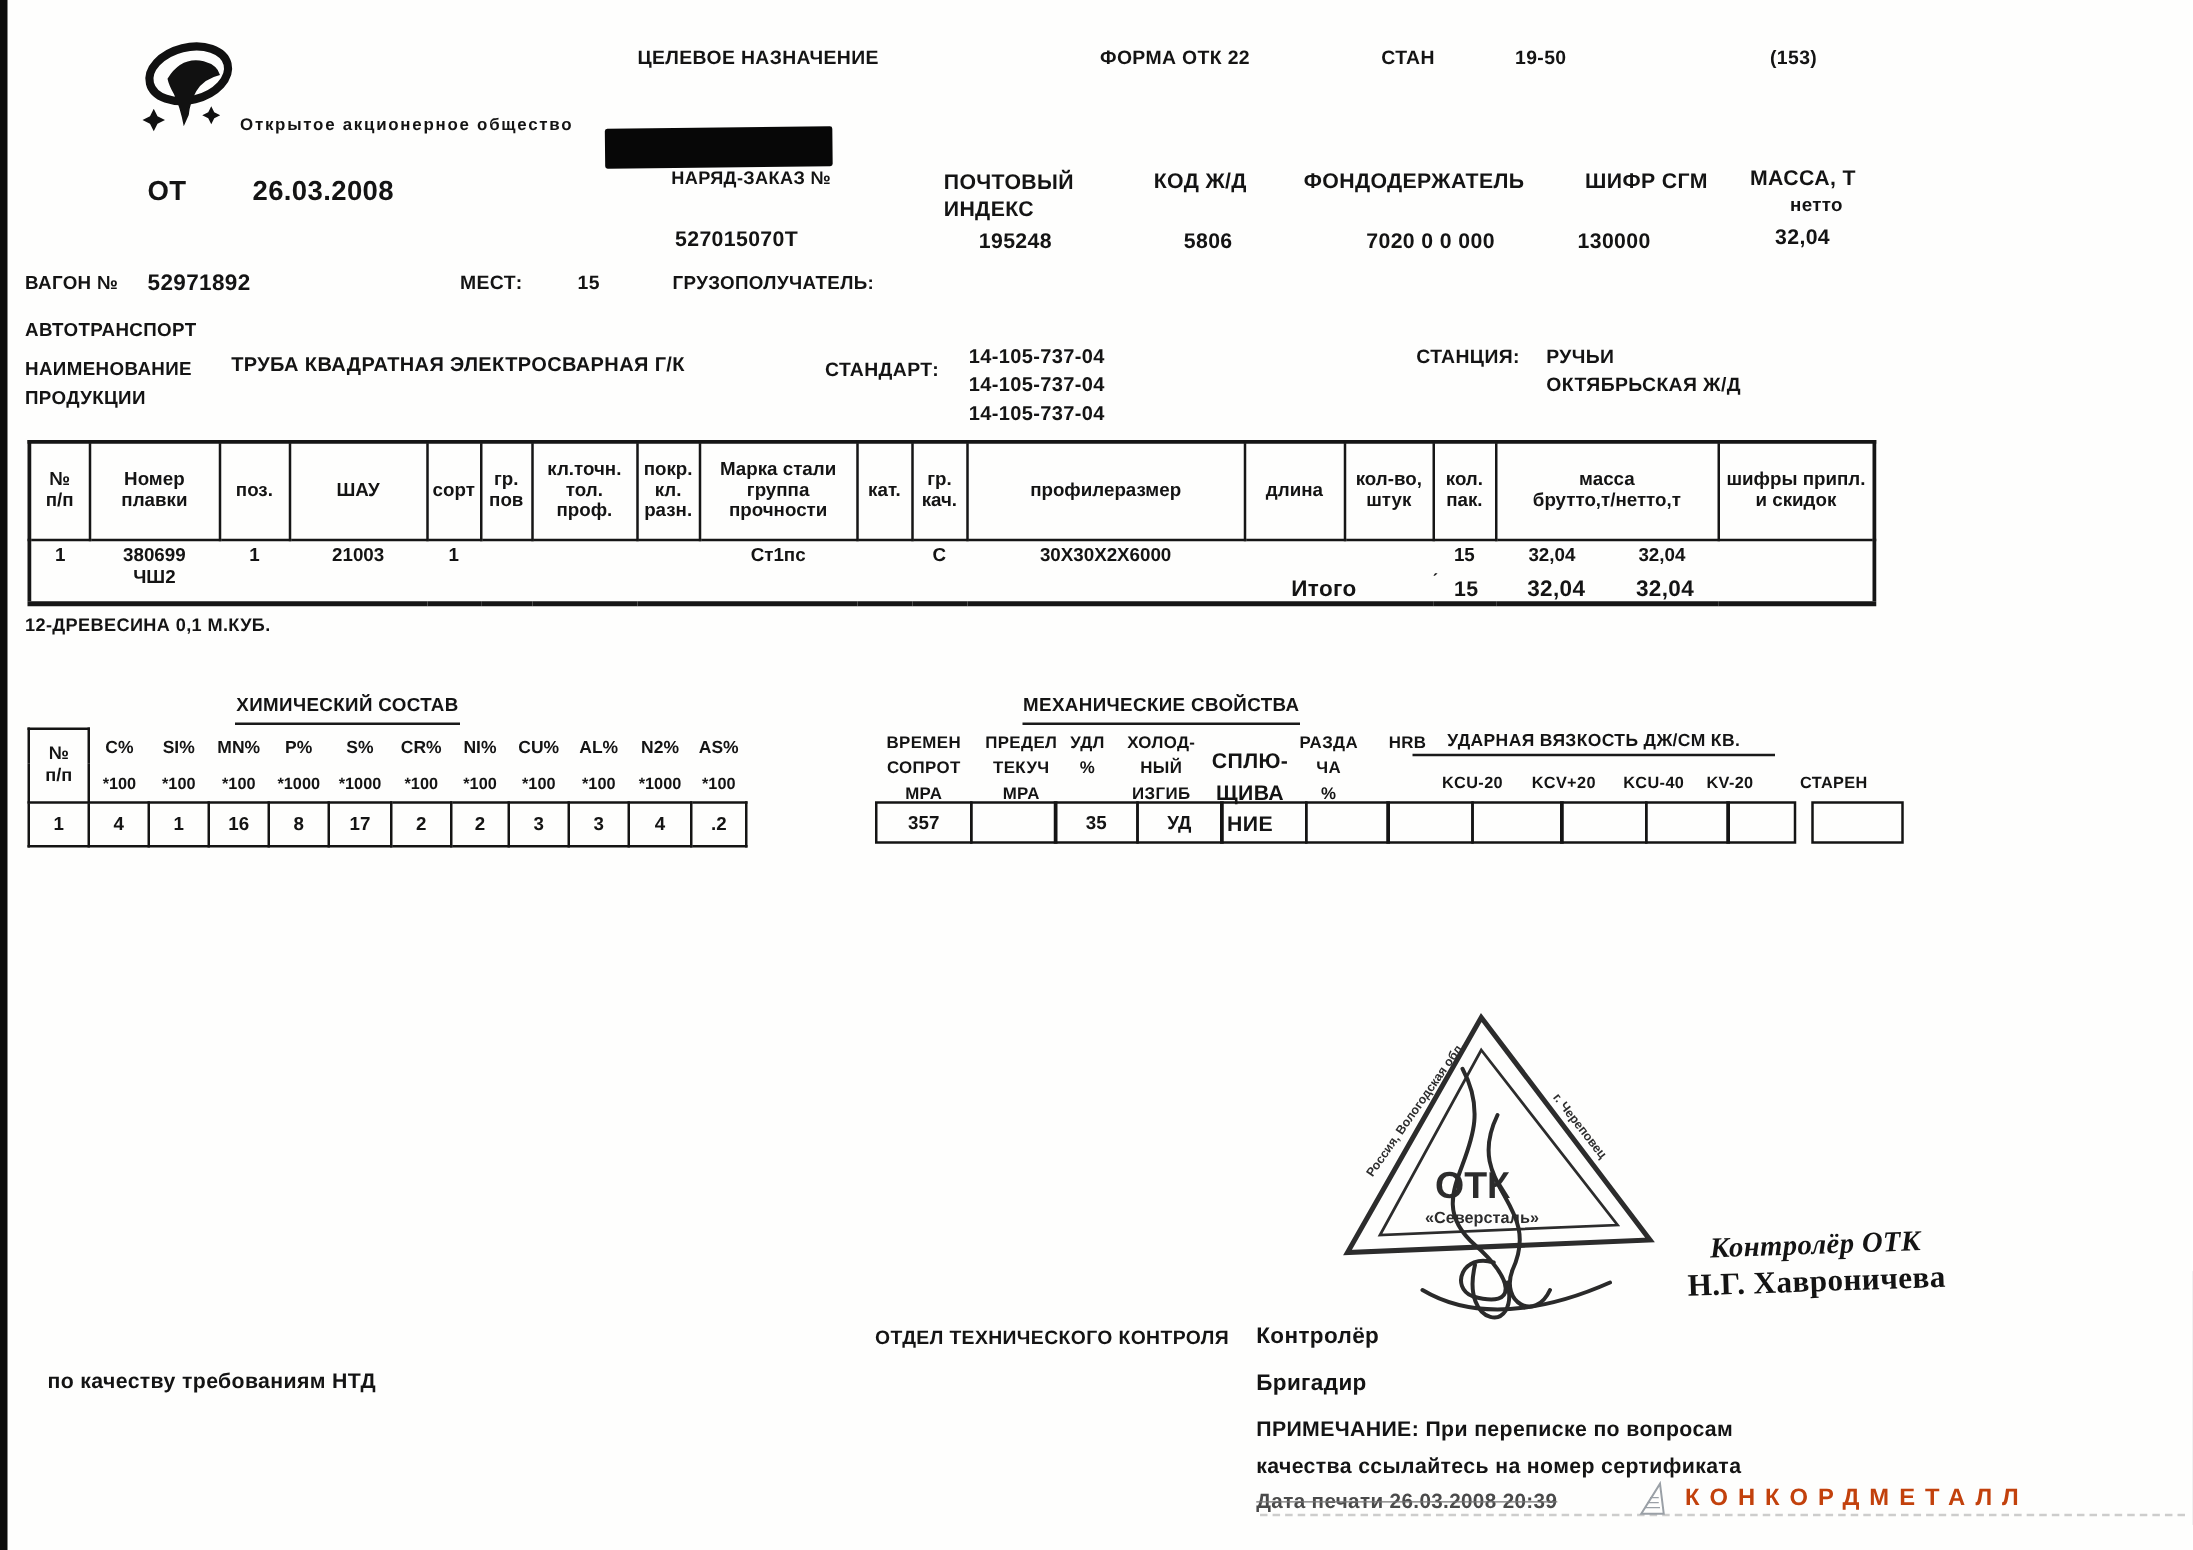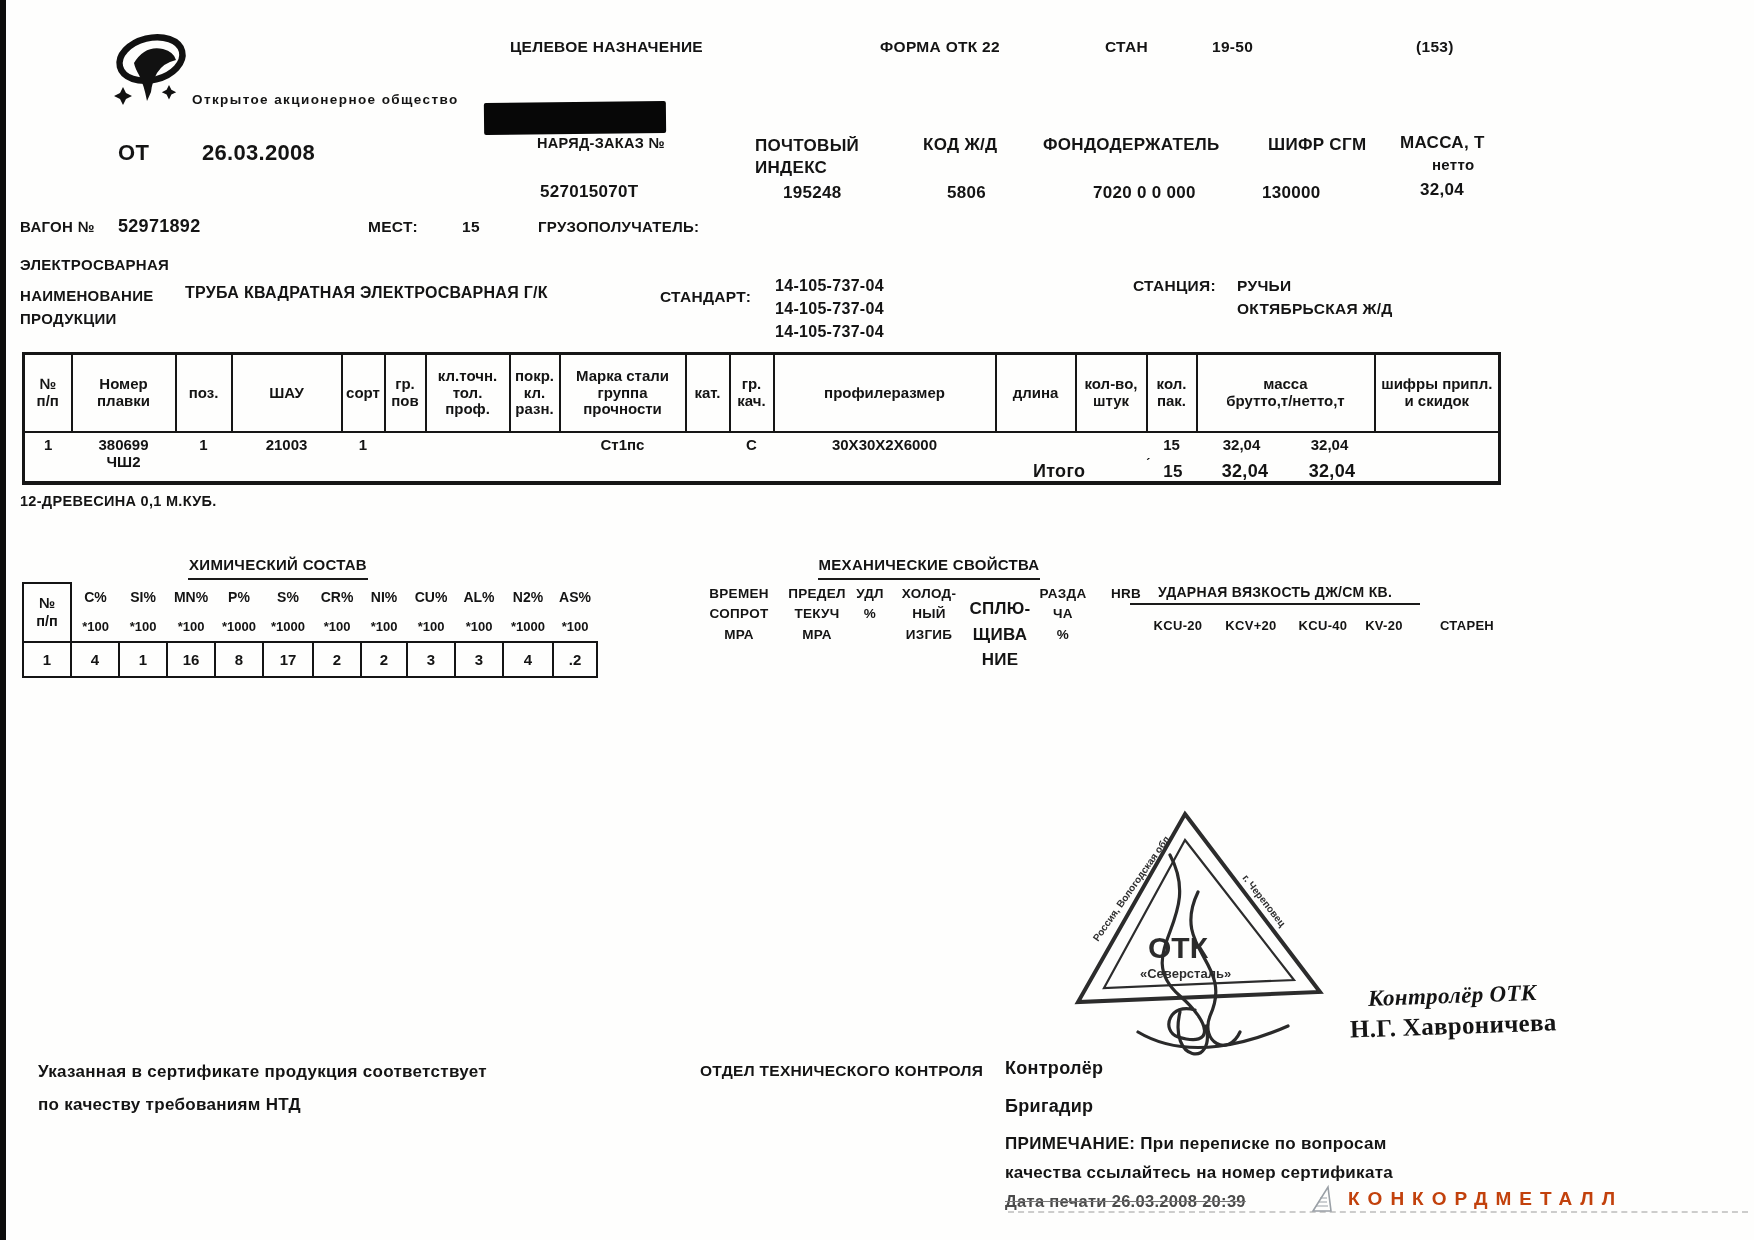--- a/index.html
+++ b/index.html
@@ -83,21 +83,21 @@
   <div class="t" style="left:947px;top:183px;font-size:17px;">5806</div>
   <div class="t" style="left:1093px;top:183px;font-size:17px;">7020 0 0 000</div>
   <div class="t" style="left:1262px;top:183px;font-size:17px;">130000</div>
   <div class="t" style="left:1420px;top:180px;font-size:17px;">32,04</div>
 
   <div class="t" style="left:20px;top:218px;font-size:15px;">ВАГОН №</div>
   <div class="t" style="left:118px;top:216px;font-size:18px;">52971892</div>
   <div class="t" style="left:368px;top:218px;font-size:15.5px;">МЕСТ:</div>
   <div class="t" style="left:462px;top:218px;font-size:15.5px;">15</div>
   <div class="t" style="left:538px;top:218px;font-size:15px;">ГРУЗОПОЛУЧАТЕЛЬ:</div>
-  <div class="t" style="left:20px;top:256px;font-size:15px;">ЭЛЕКТРОСВАРНАЯ</div>
+  <div class="t" style="left:20px;top:256px;font-size:15px;">АВТОТРАНСПОРТ</div>
 
   <div class="t" style="left:20px;top:287px;font-size:15px;">НАИМЕНОВАНИЕ</div>
   <div class="t" style="left:20px;top:310px;font-size:15px;">ПРОДУКЦИИ</div>
   <div class="t" style="left:185px;top:284px;font-size:16px;">ТРУБА КВАДРАТНАЯ ЭЛЕКТРОСВАРНАЯ Г/К</div>
   <div class="t" style="left:660px;top:288px;font-size:15.5px;">СТАНДАРТ:</div>
   <div class="t" style="left:775px;top:277px;font-size:16px;">14-105-737-04</div>
   <div class="t" style="left:775px;top:300px;font-size:16px;">14-105-737-04</div>
   <div class="t" style="left:775px;top:323px;font-size:16px;">14-105-737-04</div>
   <div class="t" style="left:1133px;top:277px;font-size:15.5px;">СТАНЦИЯ:</div>
   <div class="t" style="left:1237px;top:277px;font-size:15.5px;">РУЧЬИ</div>
@@ -273,22 +273,36 @@
 ЧА
 %</div>
   <div class="t ctr pre" style="left:1098px;top:584px;width:56px;font-size:13.5px;line-height:1.5;">HRB</div>
   <div class="t ctr title-u" style="left:1130px;top:584px;width:290px;font-size:14px;padding-bottom:3px;">УДАРНАЯ ВЯЗКОСТЬ ДЖ/СМ КВ.</div>
   <div class="t ctr" style="left:1145px;top:618px;width:66px;font-size:13px;">KCU-20</div>
   <div class="t ctr" style="left:1216px;top:618px;width:70px;font-size:13px;">KCV+20</div>
   <div class="t ctr" style="left:1288px;top:618px;width:70px;font-size:13px;">KCU-40</div>
   <div class="t ctr" style="left:1356px;top:618px;width:56px;font-size:13px;">KV-20</div>
   <div class="t ctr" style="left:1432px;top:618px;width:70px;font-size:13px;">СТАРЕН</div>
 
-
-  <div class="t" style="left:38px;top:1062px;font-size:17px;">Указанная в сертификате продукция соответствует</div>
+  <div class="boxrow" style="left:700px;top:641px;">
+    <div class="vbox" style="width:74px;">357</div>
+    <div class="vbox" style="width:66px;"></div>
+    <div class="vbox" style="width:64px;">35</div>
+    <div class="vbox" style="width:66px;">УД</div>
+    <div class="vbox" style="width:66px;"></div>
+    <div class="vbox" style="width:64px;"></div>
+    <div class="vbox" style="width:66px;"></div>
+    <div class="vbox" style="width:70px;"></div>
+    <div class="vbox" style="width:66px;"></div>
+    <div class="vbox" style="width:64px;"></div>
+    <div class="vbox" style="width:52px;"></div>
+    <div class="gap"></div>
+    <div class="vbox" style="width:70px;"></div>
+  </div>
+
   <div class="t" style="left:38px;top:1095px;font-size:17px;">по качеству требованиям НТД</div>
   <div class="t" style="left:700px;top:1062px;font-size:15.5px;">ОТДЕЛ ТЕХНИЧЕСКОГО КОНТРОЛЯ</div>
   <div class="t" style="left:1005px;top:1058px;font-size:18px;">Контролёр</div>
   <div class="t" style="left:1005px;top:1096px;font-size:18px;">Бригадир</div>
   <div class="t" style="left:1005px;top:1134px;font-size:17px;"><span>ПРИМЕЧАНИЕ:</span> <span>При переписке по вопросам</span></div>
   <div class="t" style="left:1005px;top:1163px;font-size:17px;">качества ссылайтесь на номер сертификата</div>
   <div class="t strike" style="left:1005px;top:1192px;font-size:16.5px;color:#4a4a4a;">Дата печати 26.03.2008 20:39</div>
   <div class="dash" style="left:1008px;top:1211px;width:740px;"></div>
 
   <div class="t sig-serif" style="left:1368px;top:983px;font-size:23px;font-style:italic;transform:rotate(-2deg);">Контролёр ОТК</div>

